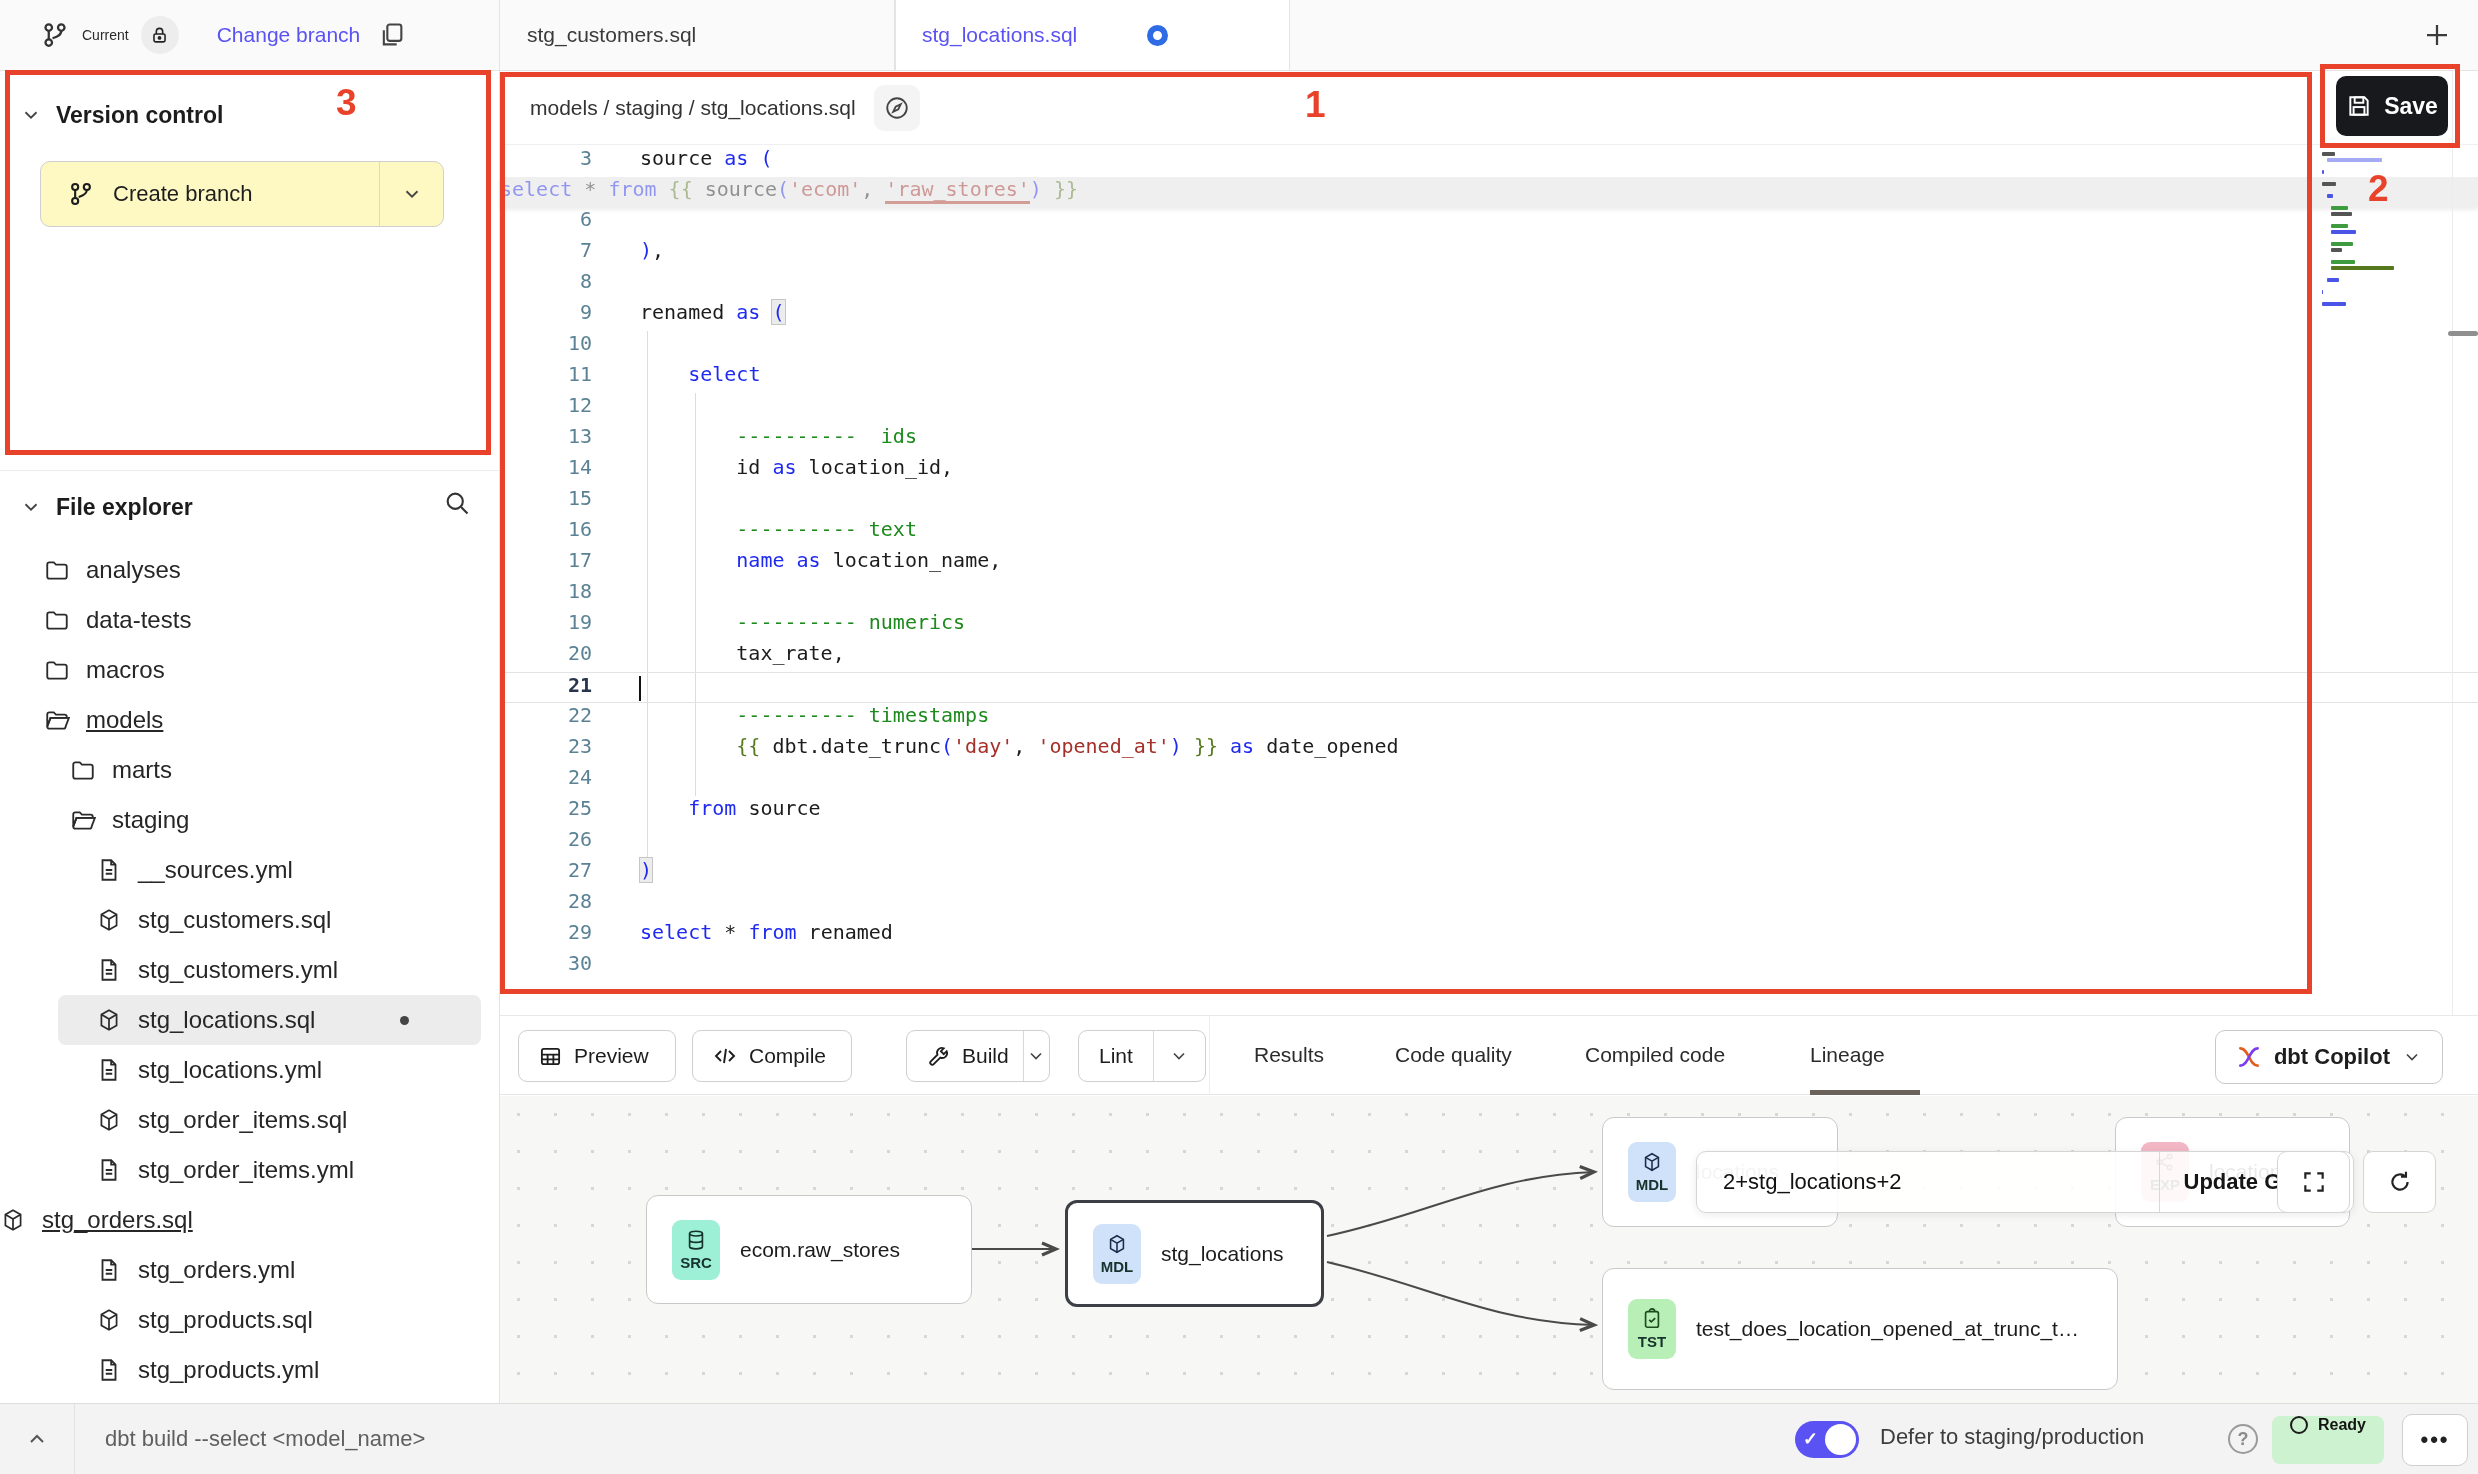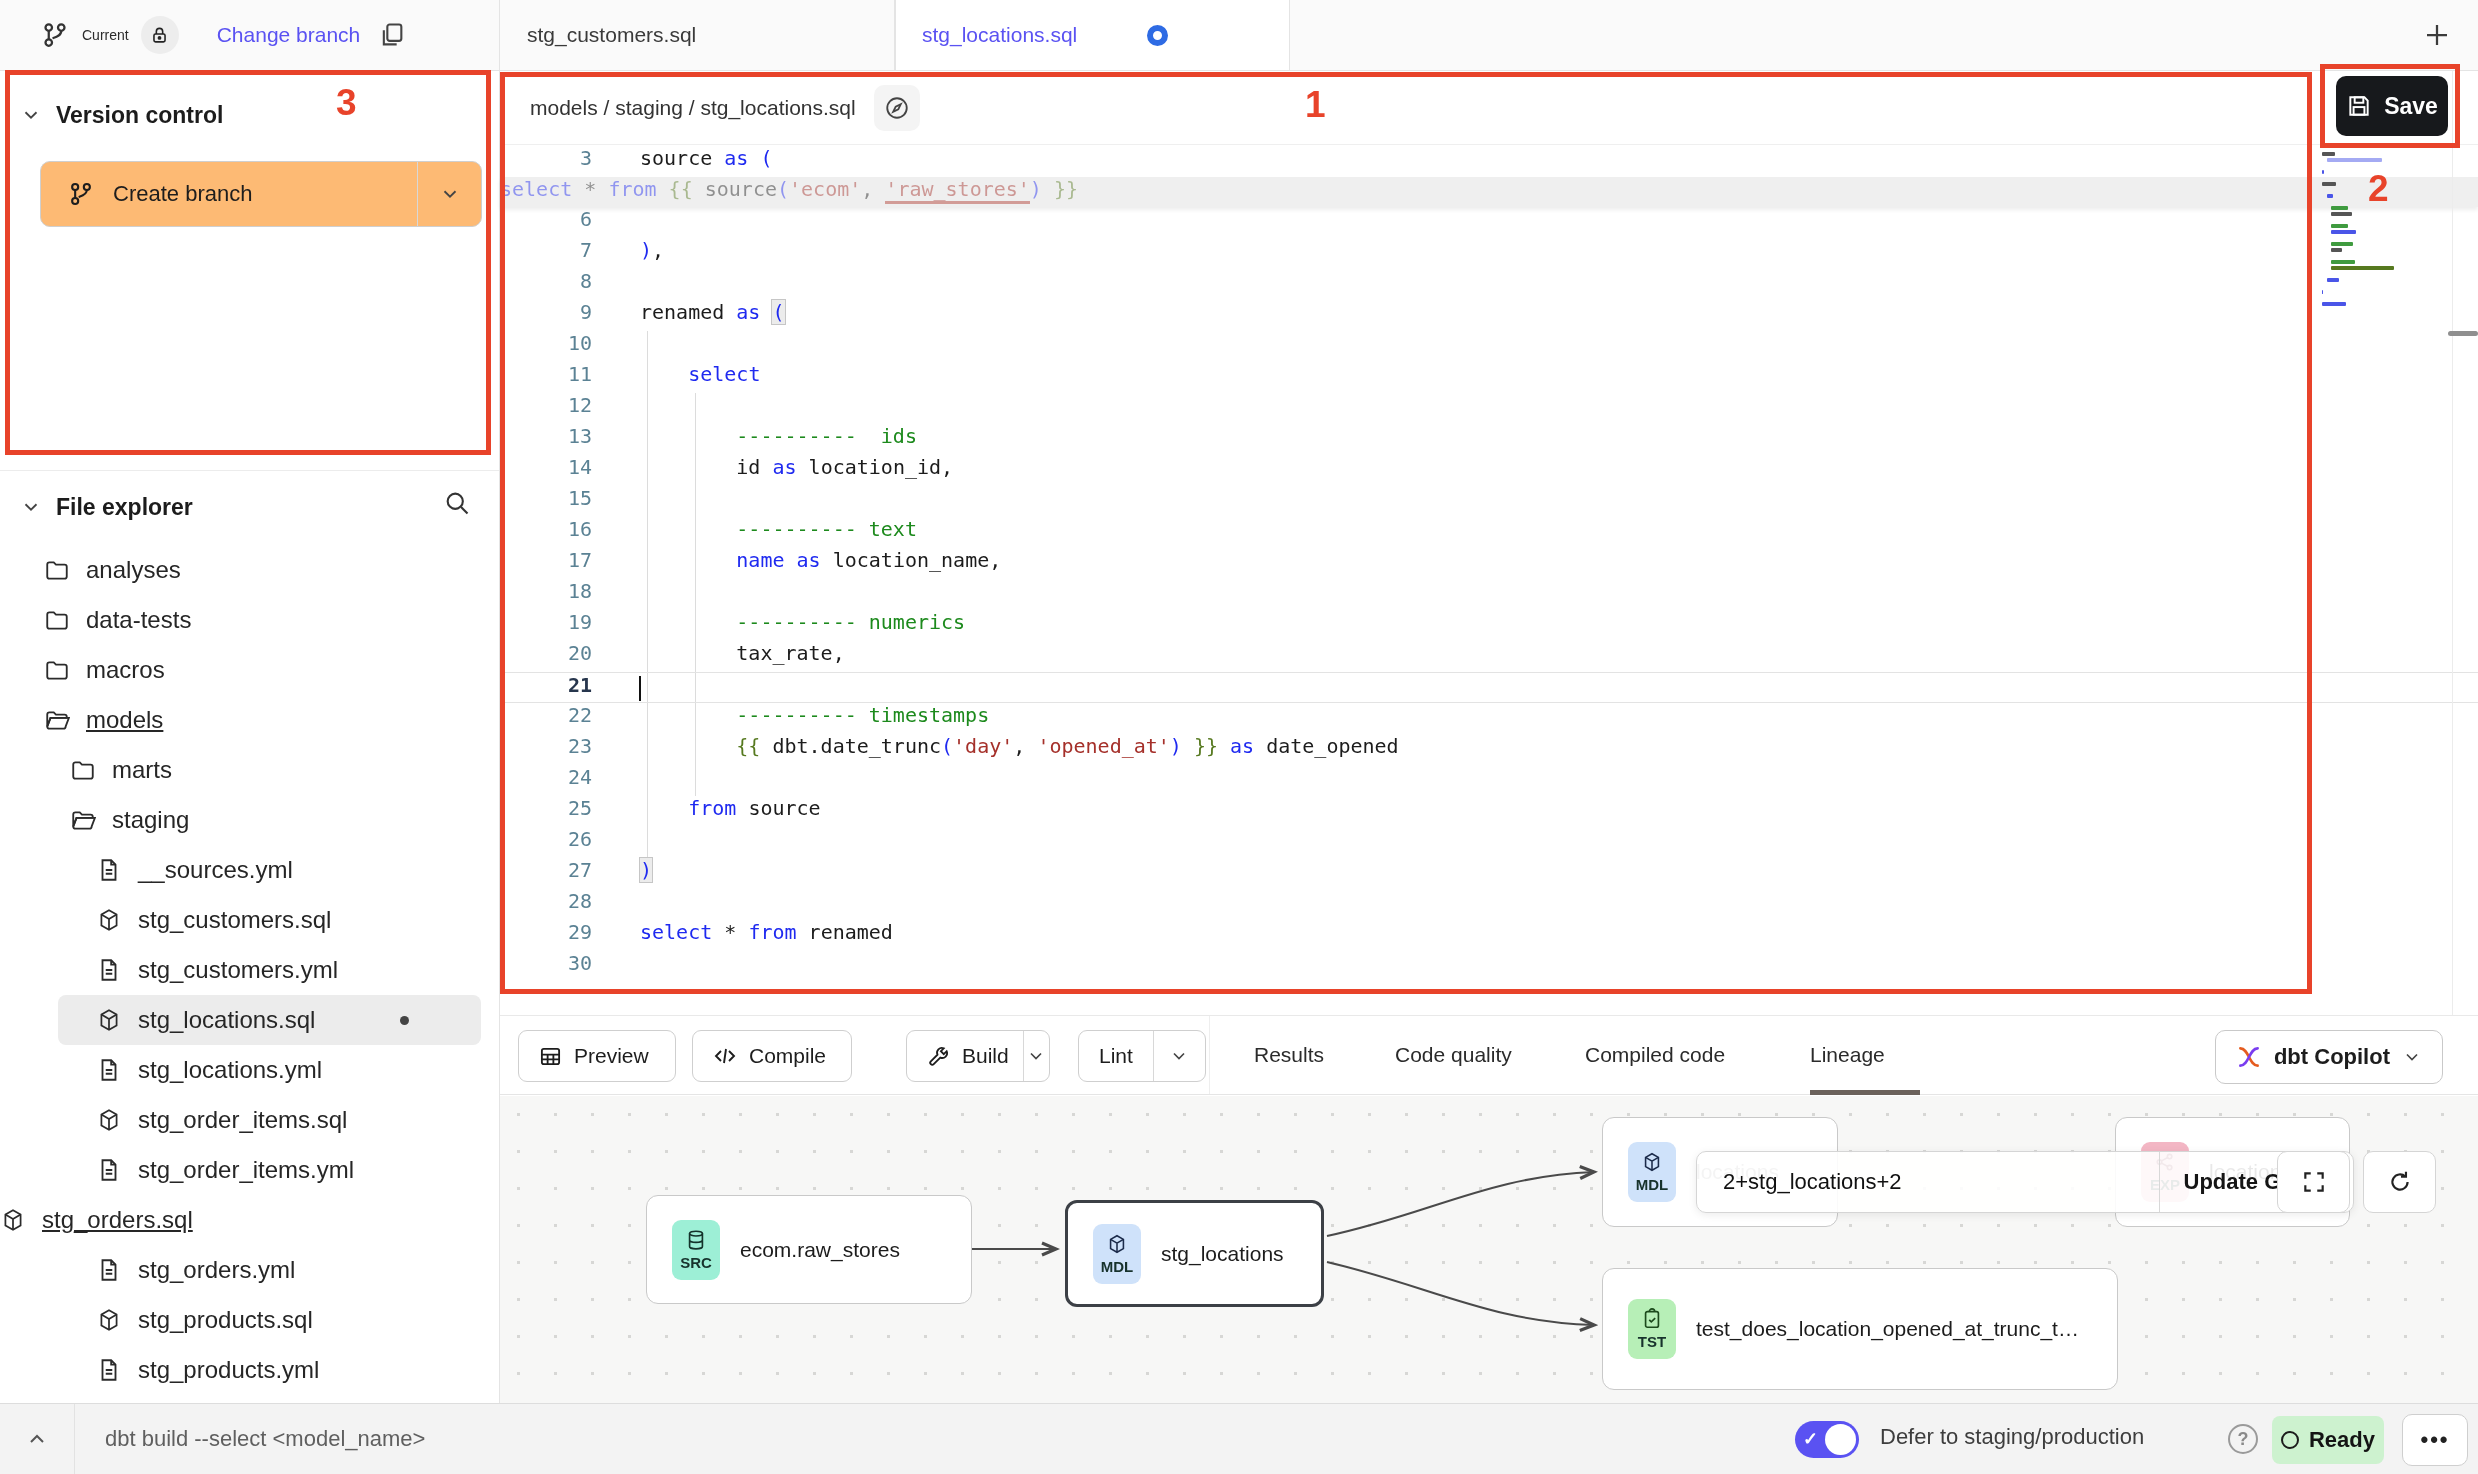--- a/index.html
+++ b/index.html
@@ -23,21 +23,21 @@
   .tab{position:absolute;top:0;height:70px;display:flex;align-items:center;padding:0 26px;font-size:21px;border-right:1px solid var(--border)}
   .tab.inactive{color:#3a3a3a;background:transparent}
   .tab.active{background:#fff;color:var(--purple);border-left:1px solid var(--border)}
   .dirty-dot{width:21px;height:21px;border-radius:50%;border:6px solid var(--bluedot);margin-left:70px}
   .newtab{position:absolute;right:20px;top:14px;width:42px;height:42px;display:flex;align-items:center;justify-content:center;color:#3b3b3b}
 
   
   .sidebar{position:absolute;left:0;top:71px;width:500px;height:1332px;background:#fff;border-right:1px solid var(--border)}
   .section-head{display:flex;align-items:center;height:64px;padding-left:20px;font-size:23px;font-weight:bold;color:#1c1c1c}
   .section-head .chev{margin-right:14px;color:#444}
-  .create-branch{position:absolute;left:40px;top:90px;width:442px;height:66px;border:1px solid #cfcfcf;border-radius:10px;background:#fdba74;display:flex;}
+  .create-branch{position:absolute;left:40px;top:90px;width:404px;height:66px;border:1px solid #cfcfcf;border-radius:10px;background:#fef9c3;display:flex;}
   .cb-main{flex:1;display:flex;align-items:center;padding-left:26px;font-size:22px;color:#1d1d1d;gap:18px}
   .cb-split{width:64px;height:100%;border-left:1px solid #d8d8d8;display:flex;align-items:center;justify-content:center;color:#444}
   .fe-divider{position:absolute;left:0;top:399px;width:100%;border-top:1px solid #ececec}
   .fe-head{position:absolute;left:0;top:404px;width:100%}
   .search-btn{position:absolute;right:28px;top:14px;color:#333}
   .filelist{position:absolute;left:0;top:474px;width:100%}
   .file-row{position:relative;height:50px;display:flex;align-items:center;font-size:24px;color:#262626;gap:16px}
   .file-row .ficon{display:flex;color:#2b2b2b}
   .file-row.sel{background:#ececec;border-radius:8px;margin:0 18px 0 58px}
   .file-row.sel .sel-dot{width:9px;height:9px;border-radius:50%;background:#444;position:absolute;right:72px}
@@ -98,21 +98,21 @@
   .bottombar{position:absolute;left:0;top:1403px;width:2478px;height:71px;background:#f3f3f3;border-top:1px solid #ddd;display:flex;align-items:center}
   .bb-caret{width:74px;display:flex;justify-content:center;color:#555}
   .bb-div{height:71px;border-left:1px solid #e2e2e2}
   .bb-cmd{margin-left:30px;font-size:22px;color:#5f5f5f}
   .toggle{position:absolute;left:1795px;top:17px;width:64px;height:37px;border-radius:20px;background:var(--purple)}
   .toggle .knob{position:absolute;right:3px;top:3px;width:31px;height:31px;border-radius:50%;background:#fff}
   .toggle .tick{position:absolute;left:8px;top:7px;color:#fff;font-size:18px;font-weight:bold}
   .defer{position:absolute;left:1880px;top:20px;font-size:22px;color:#3d3d3d}
   .help{position:absolute;left:2228px;top:20px;width:30px;height:30px;border:2px solid #9a9a9a;border-radius:50%;color:#8a8a8a;
      font-size:18px;display:flex;align-items:center;justify-content:center;font-weight:bold}
-  .ready{position:absolute;left:2272px;top:12px;width:112px;height:48px;background:#cdf2cf;border-radius:8px;display:flex;align-items:center;justify-content:center;gap:10px;font-size:22px;font-weight:bold;color:#141414}
+  .ready{position:absolute;left:2272px;top:12px;width:112px;height:48px;background:#cdf2cf;border-radius:8px;display:flex;justify-content:center;gap:10px;font-size:16px;font-weight:bold;color:#141414}
   .ready .ring{width:18px;height:18px;border:2.5px solid #1c1c1c;border-radius:50%}
   .dots-btn{position:absolute;left:2402px;top:10px;width:66px;height:52px;background:#fff;border:1px solid #cfcfcf;border-radius:10px;display:flex;align-items:center;justify-content:center;font-size:22px;letter-spacing:2px;font-weight:bold;color:#222}
 
   
   .redbox{position:absolute;border:5px solid var(--red);z-index:50;pointer-events:none}
   .redlabel{position:absolute;z-index:51;color:var(--red);font-size:37px;font-weight:bold;pointer-events:none}
 </style>
 </head>
 <body>
 

